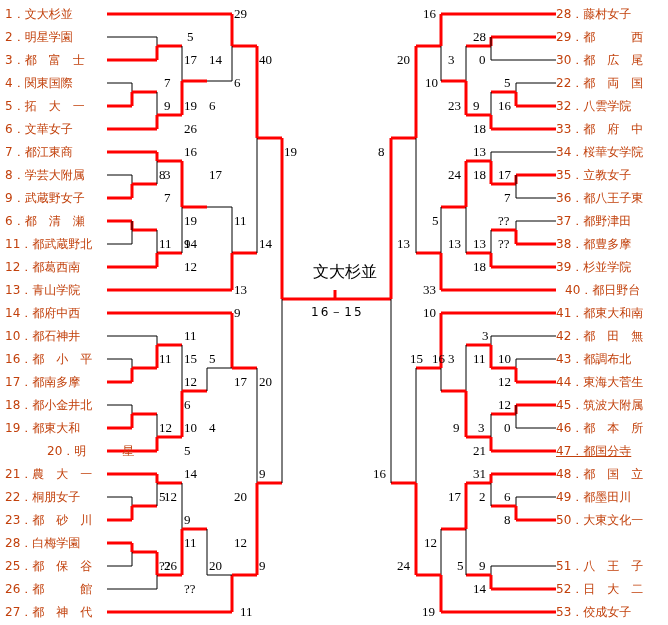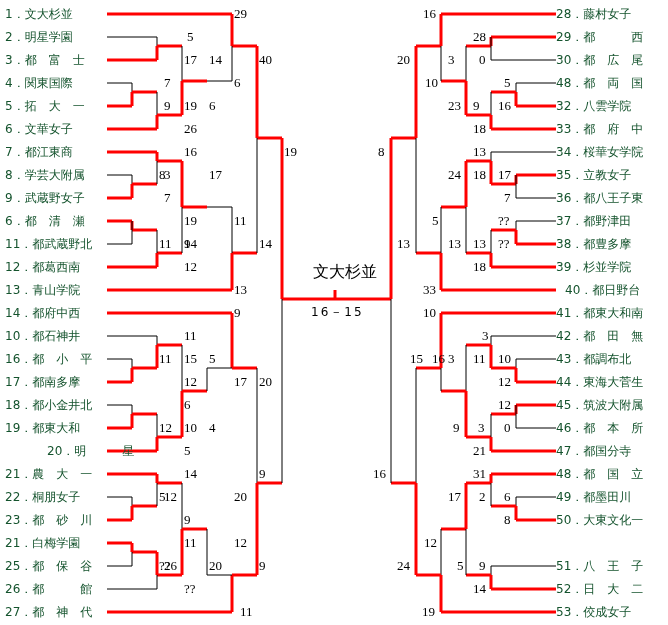--- a/index.html
+++ b/index.html
@@ -1,19 +1,19 @@
 <!DOCTYPE html>
 <html><head>
 <meta charset="utf-8">
 <style>
   html, body { margin:0; padding:0; background:#ffffff; }
   body { width:668px; height:625px; position:relative; overflow:hidden;
          font-family:"DejaVu Sans", sans-serif; }
   #bracket { position:absolute; left:0; top:0; }
-  .team { position:absolute; font-size:12px; line-height:16px; color:#14532d; white-space:nowrap; }
+  .team { position:absolute; font-size:12px; line-height:16px; color:#c2410c; white-space:nowrap; }
   .score { position:absolute; font-family:"Liberation Serif", serif; font-size:13px; line-height:14px; color:#000; }
   .final-winner { position:absolute; font-size:16px; color:#000; }
   .final-score { position:absolute; font-size:12px; color:#000; letter-spacing:2px; }
 </style>
 </head>
 <body>
 
 <svg id="bracket" width="668" height="625" xmlns="http://www.w3.org/2000/svg">
     <line x1="107" y1="14" x2="232" y2="14" stroke="#ff0000" stroke-width="3"></line>
     <line x1="232" y1="14" x2="232" y2="46" stroke="#ff0000" stroke-width="3"></line>
@@ -245,44 +245,44 @@
     <div class="team" style="left: 5px; top: 305px;">14．都府中西</div>
     <div class="team" style="left: 5px; top: 328px;">10．都石神井</div>
     <div class="team" style="left: 5px; top: 351px;">16．都　小　平</div>
     <div class="team" style="left: 5px; top: 374px;">17．都南多摩</div>
     <div class="team" style="left: 5px; top: 397px;">18．都小金井北</div>
     <div class="team" style="left: 5px; top: 420px;">19．都東大和</div>
     <div class="team" style="left: 5px; top: 443px; margin-left: 42px;">20．明　　　星</div>
     <div class="team" style="left: 5px; top: 466px;">21．農　大　一</div>
     <div class="team" style="left: 5px; top: 489px;">22．桐朋女子</div>
     <div class="team" style="left: 5px; top: 512px;">23．都　砂　川</div>
-    <div class="team" style="left: 5px; top: 535px;">21．白梅学園</div>
+    <div class="team" style="left: 5px; top: 535px;">28．白梅学園</div>
     <div class="team" style="left: 5px; top: 558px;">25．都　保　谷</div>
     <div class="team" style="left: 5px; top: 581px;">26．都　　　館</div>
     <div class="team" style="left: 5px; top: 604px;">27．都　神　代</div>
     <div class="team" style="left: 556px; top: 6px;">28．藤村女子</div>
     <div class="team" style="left: 556px; top: 29px;">29．都　　　西</div>
     <div class="team" style="left: 556px; top: 52px; text-align: center;">30．都　広　尾</div>
-    <div class="team" style="left: 556px; top: 75px;">48．都　両　国</div>
+    <div class="team" style="left: 556px; top: 75px;">22．都　両　国</div>
     <div class="team" style="left: 556px; top: 98px;">32．八雲学院</div>
     <div class="team" style="left: 556px; top: 121px;">33．都　府　中</div>
     <div class="team" style="left: 556px; top: 144px;">34．桜華女学院</div>
     <div class="team" style="left: 556px; top: 167px;">35．立教女子</div>
     <div class="team" style="left: 556px; top: 190px;">36．都八王子東</div>
     <div class="team" style="left: 556px; top: 213px;">37．都野津田</div>
     <div class="team" style="left: 556px; top: 236px;">38．都豊多摩</div>
     <div class="team" style="left: 556px; top: 259px;">39．杉並学院</div>
     <div class="team" style="left: 556px; top: 282px; margin-left: 9px;">40．都日野台</div>
     <div class="team" style="left: 556px; top: 305px;">41．都東大和南</div>
     <div class="team" style="left: 556px; top: 328px;">42．都　田　無</div>
     <div class="team" style="left: 556px; top: 351px;">43．都調布北</div>
     <div class="team" style="left: 556px; top: 374px;">44．東海大菅生</div>
     <div class="team" style="left: 556px; top: 397px;">45．筑波大附属</div>
     <div class="team" style="left: 556px; top: 420px;">46．都　本　所</div>
-    <div class="team" style="left: 556px; top: 443px;">47．都国分寺</div>
+    <div class="team" style="left: 556px; top: 443px; text-decoration: underline;">47．都国分寺</div>
     <div class="team" style="left: 556px; top: 466px;">48．都　国　立</div>
     <div class="team" style="left: 556px; top: 489px;">49．都墨田川</div>
     <div class="team" style="left: 556px; top: 512px;">50．大東文化一</div>
     <div class="team" style="left: 556px; top: 558px;">51．八　王　子</div>
     <div class="team" style="left: 556px; top: 581px;">52．日　大　二</div>
     <div class="team" style="left: 556px; top: 604px;">53．佼成女子</div>
     <div class="score" style="left: 187px; top: 30px;">5</div>
     <div class="score" style="left: 184px; top: 53px;">17</div>
     <div class="score" style="left: 209px; top: 53px;">14</div>
     <div class="score" style="left: 209px; top: 99px;">6</div>

